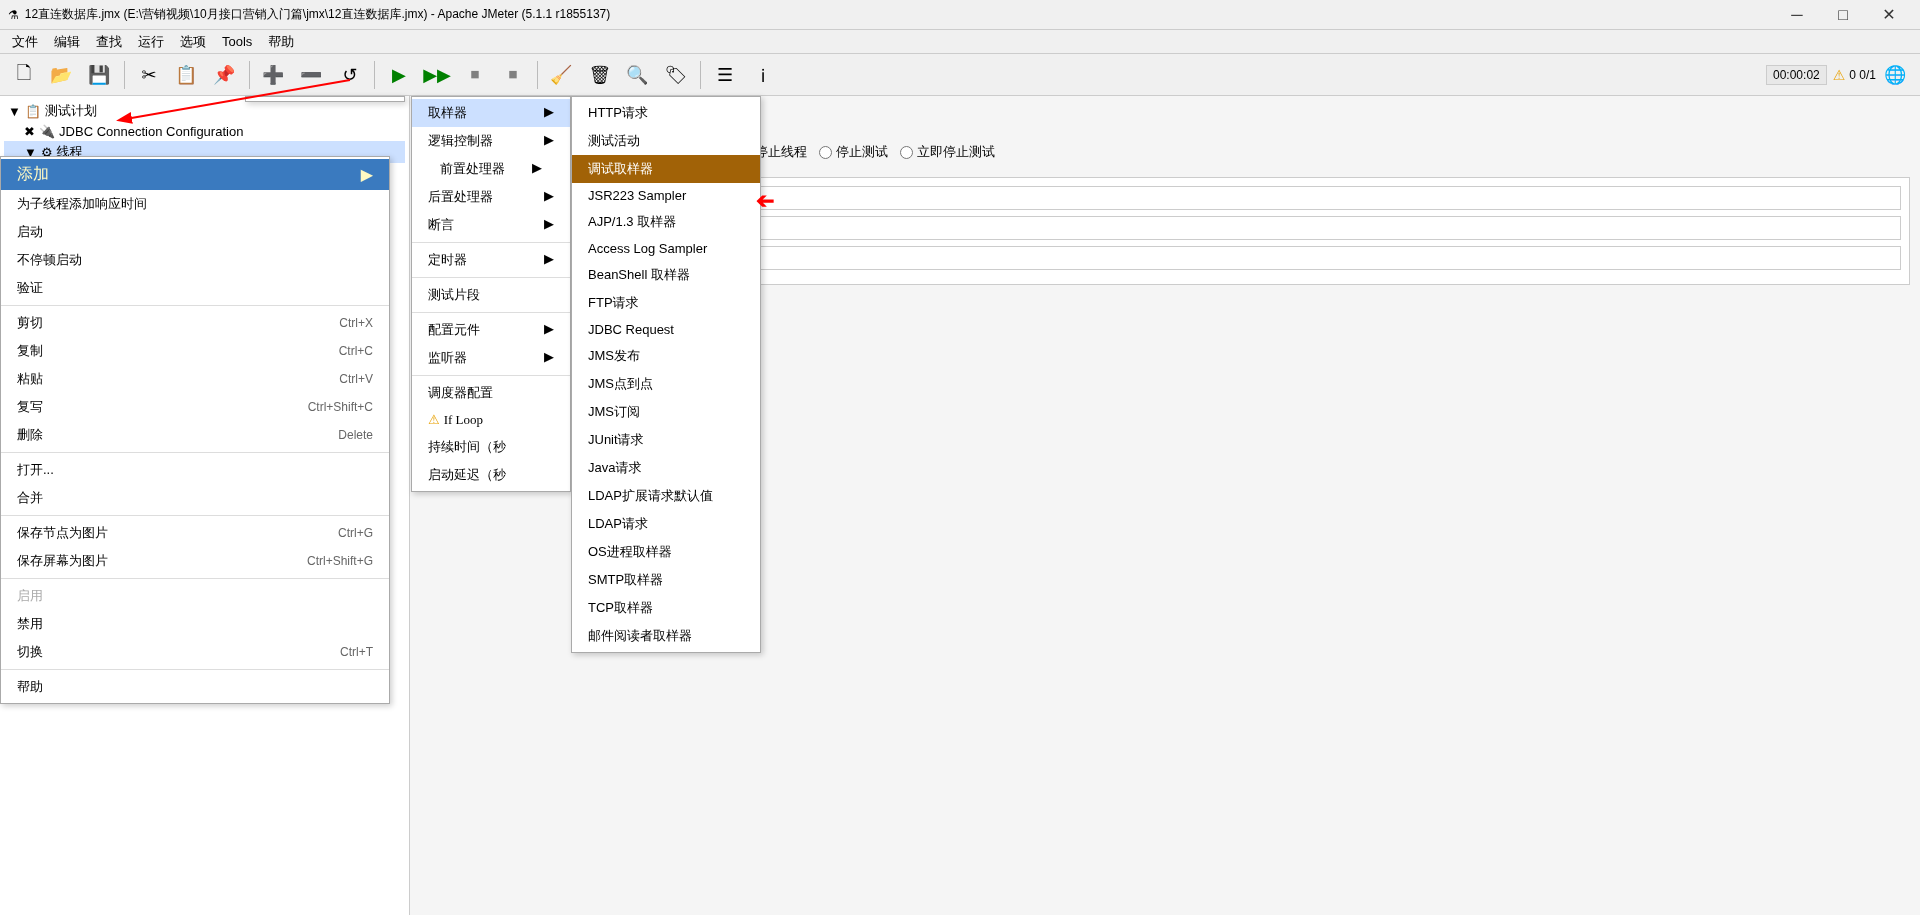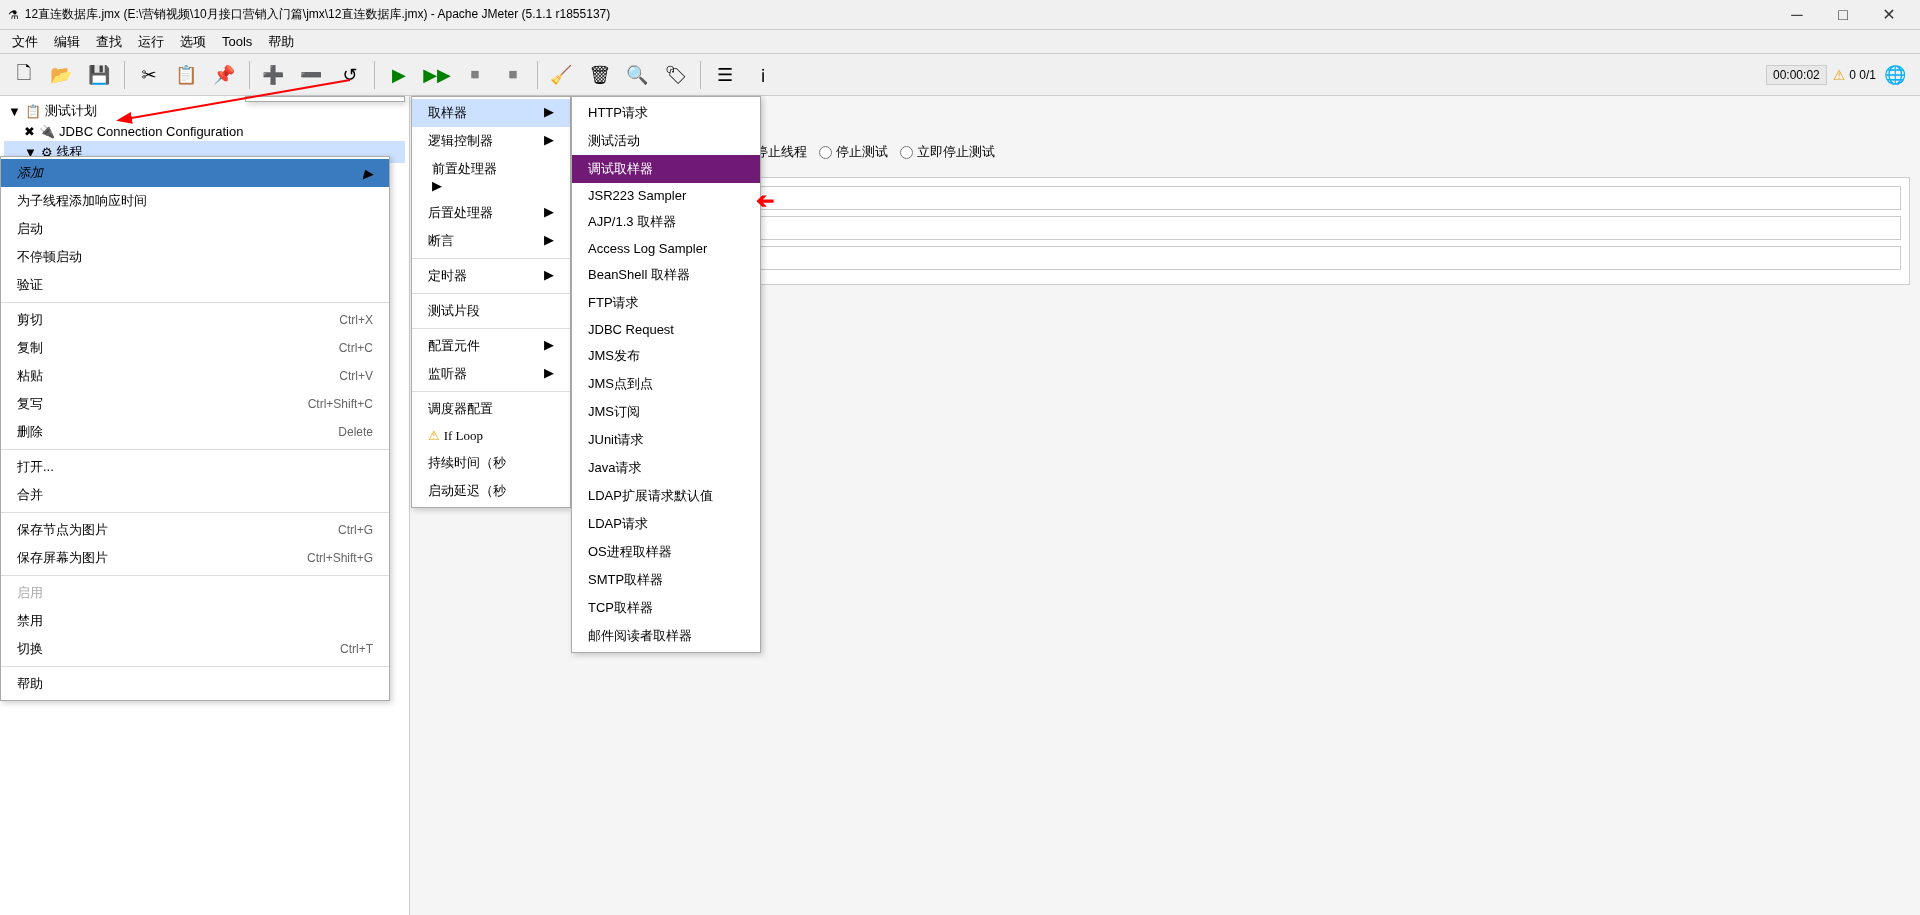--- a/index.html
+++ b/index.html
@@ -195,26 +195,25 @@
       white-space: nowrap;
     }
     .ctx-item.disabled { color: #aaa; cursor: default; }
     .ctx-item .shortcut { color: #666; font-size: 12px; }
     .ctx-separator { height: 1px; background: #ddd; margin: 3px 0; }
 
     
     .ctx-add-header {
       padding: 5px 16px;
       background: #3a7abf;
-      color: #000000;
-      font-size: 13px;
+      color: #fef9c3;
+      font-size: 16px;
       display: flex;
       justify-content: space-between;
       align-items: center;
-      font-style: italic;
     }
   </style>
 </head>
 <body>
 
 <div class="title-bar">
   <div class="title-bar-left">
     <span>⚗</span>
     <span>12直连数据库.jmx (E:\营销视频\10月接口营销入门篇\jmx\12直连数据库.jmx) - Apache JMeter (5.1.1 r1855137)</span>
   </div>
@@ -424,21 +423,21 @@
   <div style="width:160px; background:#fff; border:1px solid #aaa; box-shadow:2px 2px 6px rgba(0,0,0,0.2); padding:2px 0;">
 
     <div style="padding:5px 16px; background:#cce0ff; display:flex; justify-content:space-between;">
       <span>取样器</span>
       <span>▶</span>
     </div>
     <div style="padding:5px 16px; display:flex; justify-content:space-between;">
       <span>逻辑控制器</span>
       <span>▶</span>
     </div>
-    <div style="padding:5px 20px; display:flex; justify-content:space-between;flex-direction:column;">
+    <div style="padding:5px 28px; display:flex; justify-content:space-between;">
       <span>前置处理器</span>
       <span>▶</span>
     </div>
     <div style="padding:5px 16px; display:flex; justify-content:space-between;">
       <span>后置处理器</span>
       <span>▶</span>
     </div>
     <div style="padding:5px 16px; display:flex; justify-content:space-between;">
       <span>断言</span>
       <span>▶</span>
@@ -480,21 +479,21 @@
 
 <div style="position:fixed; top:96px; left:571px; z-index:201;">
   <div style="width:190px; background:#fff; border:1px solid #aaa; box-shadow:2px 2px 6px rgba(0,0,0,0.2); padding:2px 0;">
 
     <div style="padding:5px 16px;">
       <span>HTTP请求</span>
     </div>
     <div style="padding:5px 16px;">
       <span>测试活动</span>
     </div>
-    <div style="padding:5px 16px; background:#701a75; color:#fff; display:flex; align-items:center;">
+    <div style="padding:5px 16px; background:#a16207; color:#fff; display:flex; align-items:center;">
       <span>调试取样器</span>
     </div>
     <div style="padding:5px 16px;">
       <span>JSR223 Sampler</span>
     </div>
     <div style="padding:5px 16px;">
       <span>AJP/1.3 取样器</span>
     </div>
     <div style="padding:5px 16px;">
       <span>Access Log Sampler</span>

